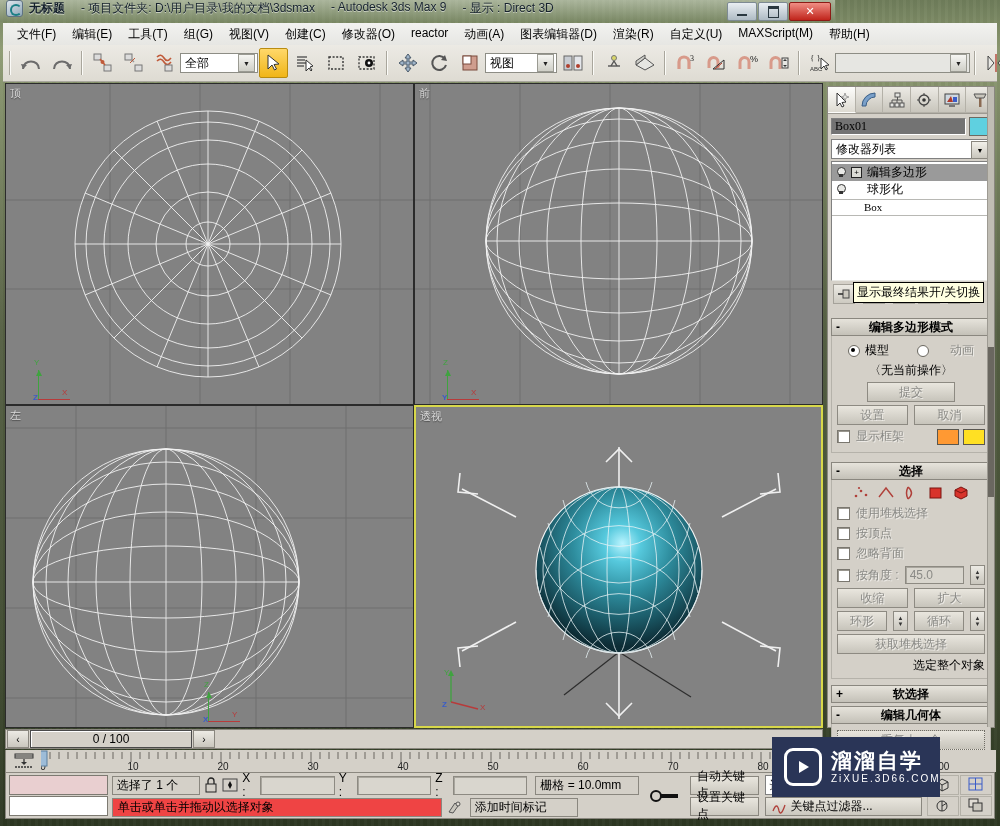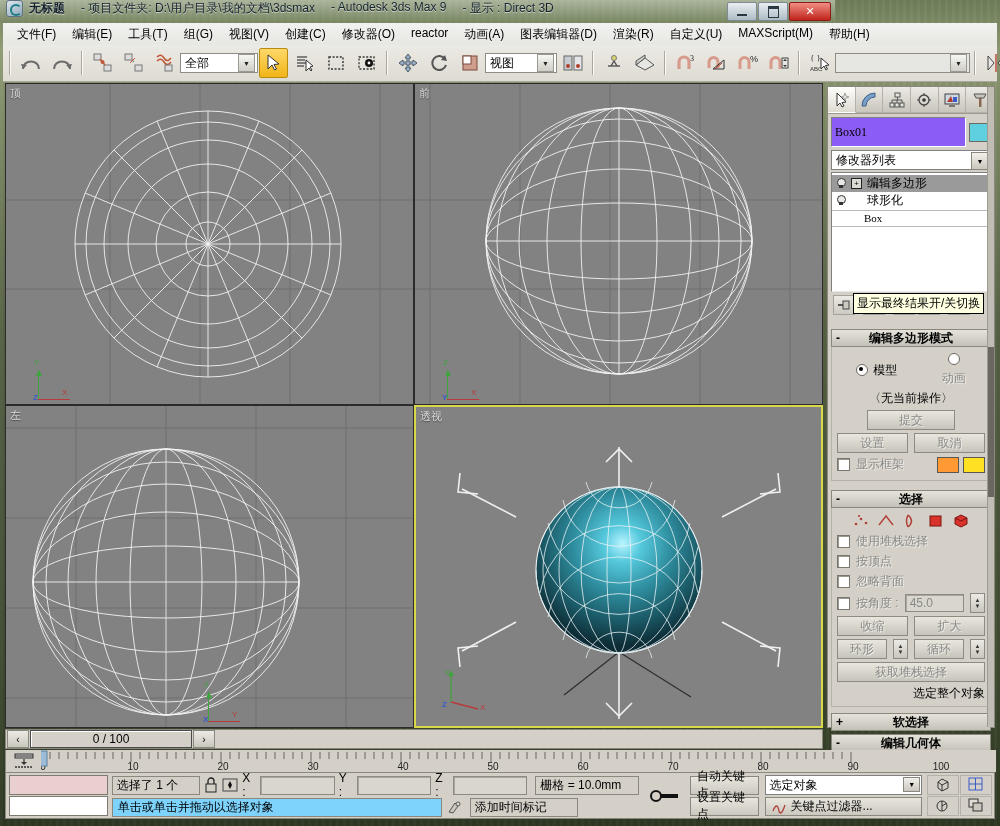--- a/index.html
+++ b/index.html
@@ -132,21 +132,21 @@
   }
   .cp-tabs{display:flex;height:26px;border-bottom:1px solid #9d9a92;background:#d4d0c8;}
   .cp-tab{
     flex:1;display:flex;align-items:center;justify-content:center;
     border:1px solid #b4b1a8;border-top:none;border-left:none;
     background:linear-gradient(to bottom,#eceae4,#c8c5bc);
   }
   .cp-tab.active{background:linear-gradient(to bottom,#fdfdfb,#dedbd2);border-bottom-color:#fdfdfb;}
   .cp-namerow{display:flex;align-items:center;padding:3px 3px 2px 3px;gap:3px;}
   .cp-name{
-    flex:1;height:30px;background:#8b5cf6;border:1px solid #808080;
+    flex:1;height:17px;background:#737373;border:1px solid #808080;
     border-right-color:#fff;border-bottom-color:#fff;
     font-family:"Liberation Serif","DejaVu Serif",serif;font-size:12px;
     padding:0 3px;box-sizing:border-box;display:flex;align-items:center;
   }
   .cp-swatch{width:20px;height:17px;background:#5fd0e0;border:1px solid #6d6a62;}
   .cp-modlist{
     margin:1px 3px 2px 3px;height:20px;background:#fff;border:1px solid #808080;
     display:flex;align-items:center;padding-left:4px;box-sizing:border-box;position:relative;
   }
   .cp-modlist .arrow{
@@ -278,21 +278,21 @@
   .stat-row{display:flex;align-items:center;height:22px;gap:4px;padding:1px 2px;}
   .stat-box{
     border:1px solid #8a877f;background:#d4d0c8;height:19px;
     display:flex;align-items:center;padding:0 4px;box-sizing:border-box;
   }
   .coordfield{
     width:76px;height:17px;background:#d9d6ce;border:1px solid #8d8a82;
     box-shadow:inset 1px 1px 0 #a9a69e;
   }
   .wide-status{
-    flex:1;height:19px;border:1px solid #8a877f;background:#7dd3fc;
+    flex:1;height:19px;border:1px solid #8a877f;background:#ef4444;
     display:flex;align-items:center;padding:0 5px;box-sizing:border-box;
   }
   .keycontrols{display:flex;flex-direction:column;justify-content:center;gap:2px;padding:2px 3px;}
   .kbtn{
     border:1px solid #8a877f;background:linear-gradient(to bottom,#e9e6de,#cbc8bf);
     height:19px;display:flex;align-items:center;padding:0 6px;font-size:12px;box-sizing:border-box;
   }
   .navgrid{
     width:70px;display:grid;grid-template-columns:1fr 1fr;grid-template-rows:1fr 1fr;
     gap:1px;padding:2px;
@@ -823,21 +823,21 @@
       <div class="roll-head">
         <span class="sign">-</span>
         <span>编辑多边形模式</span>
       </div>
       <div class="roll-body">
         <div class="row" style="justify-content:space-around;">
           <span style="display:flex;align-items:center;gap:5px;">
             <span class="radio on"></span>
             <span>模型</span>
           </span>
-          <span style="display:flex;align-items:center;gap:5px;flex-direction:column;">
+          <span style="display:flex;align-items:center;gap:21px;">
             <span class="radio"></span>
             <span class="dim">动画</span>
           </span>
         </div>
         <div class="center" style="margin:2px 0;">〈无当前操作〉</div>
         <div class="row" style="padding:0 30px;">
           <div class="btn dis">提交</div>
         </div>
         <div class="row">
           <div class="btn dis">设置</div>
@@ -1171,13 +1171,20 @@
       </div>
       <div class="navbtn">
         <svg width="16" height="16" viewBox="0 0 16 16">
             <rect x="1" y="1" width="9" height="8" fill="#e0dcd4" stroke="#333"></rect>
             <rect x="5" y="5" width="9" height="8" fill="#c9c6bd" stroke="#333"></rect>
           </svg>
       </div>
     </div>
   </div>
 
+  <div class="watermark">
+    <div class="wm-logo"></div>
+    <div class="wm-text">
+      <div class="wm-cn">溜溜自学</div>
+      <div class="wm-en">ZiXUE.3D66.COM</div>
+    </div>
+  </div>
 </div>
 
 </body></html>

